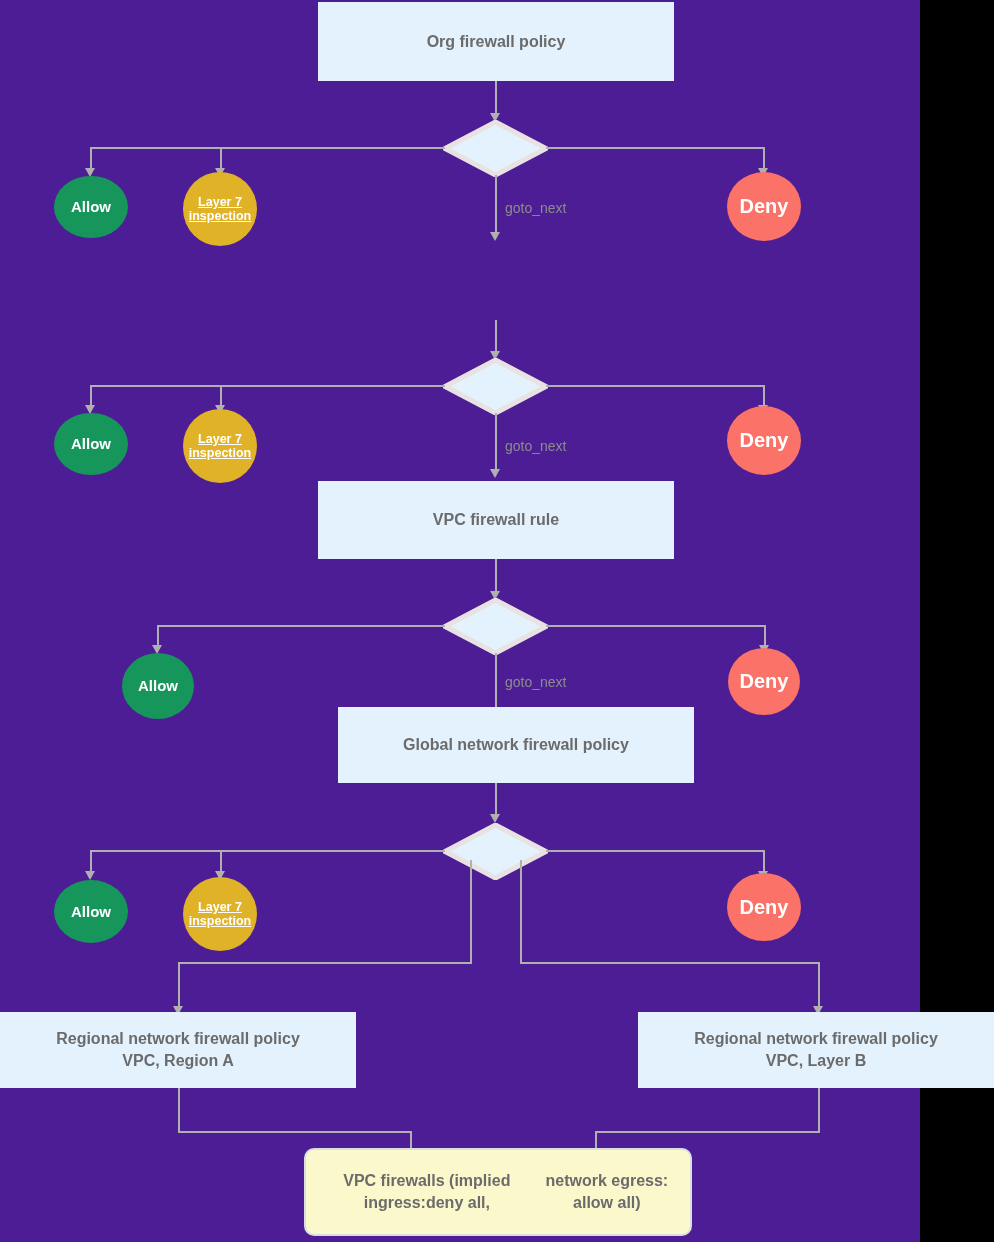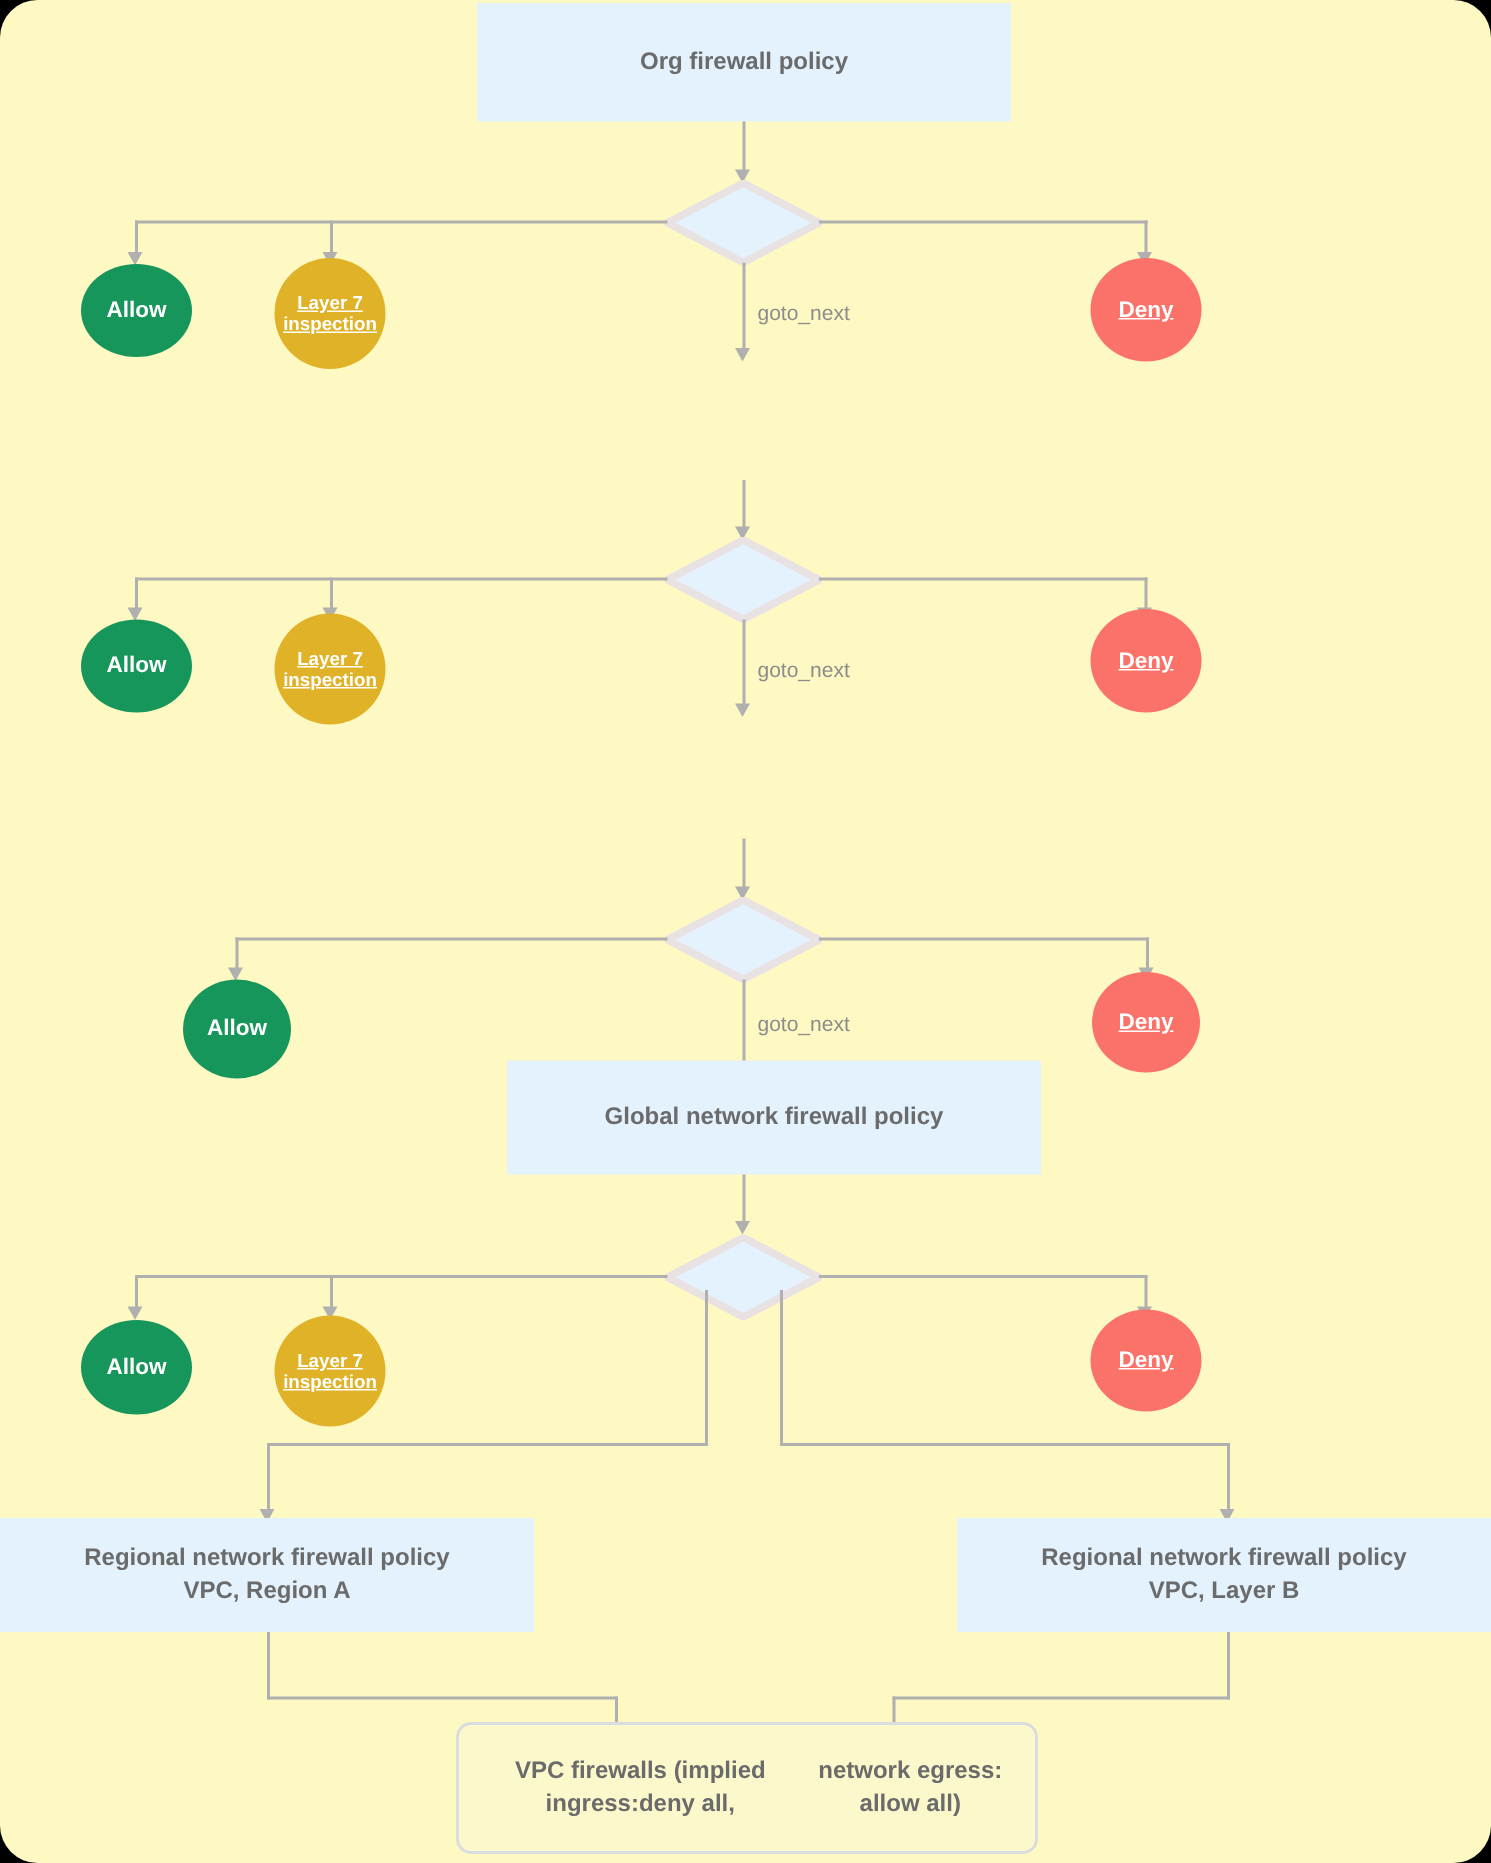--- a/index.html
+++ b/index.html
@@ -1,17 +1,17 @@
 <!DOCTYPE html>
 <html><head>
 <meta charset="utf-8">
 <style>
   html,body{margin:0;padding:0;background:#000;}
   body{width:994px;height:1242px;overflow:hidden;font-family:"Liberation Sans",sans-serif;}
-  #stage{position:relative;width:994px;height:1242px;background:#fef9c3;border-radius:25px;}
+  #stage{position:relative;width:920px;height:1242px;background:#4c1d95;}
 
   .proc{
     position:absolute;
     background:#e3f2fd;
     color:#6b6b6b;
     font-weight:bold;
     font-size:16px;
     display:flex;align-items:center;justify-content:center;
     text-align:center;
     line-height:1.35;
@@ -36,21 +36,21 @@
     position:absolute;
     border-radius:50%;
     color:#ffffff;
     font-weight:bold;
     display:flex;align-items:center;justify-content:center;
     text-align:center;
     line-height:1.15;
     box-sizing:border-box;
   }
   .c-allow{background:#17965c;font-size:15px;}
-  .c-deny{background:#fa7268;font-size:15px;text-decoration:underline;}
+  .c-deny{background:#fa7268;font-size:20px;}
   .c-l7{background:#e0b228;font-size:12.5px;padding:0 6px;text-decoration:underline;}
 
   .diamond{position:absolute;}
   .diamond svg{display:block;}
 
   .lbl{
     position:absolute;
     color:#8c8c8c;
     font-size:14px;
     white-space:nowrap;
@@ -135,20 +135,23 @@
     <span>inspection</span>
   </div>
   <div class="circle c-deny" style="left:727px;top:406px;width:74px;height:69px;">
     <span>Deny</span>
   </div>
 
   <div class="v" style="left:495px;top:413px;height:58px;"></div>
   <div class="arw" style="left:490px;top:469px;"></div>
   <div class="lbl" style="left:505px;top:438px;">goto_next</div>
 
+  <div class="proc" style="left:318px;top:481px;width:356px;height:78px;">
+    <span>VPC firewall rule</span>
+  </div>
 
   <div class="v" style="left:495px;top:559px;height:34px;"></div>
   <div class="arw" style="left:490px;top:591px;"></div>
 
   <div class="diamond" style="left:443px;top:598px;width:105px;height:57px;">
     <svg width="105" height="57" viewBox="0 0 105 57">
       <polygon points="52.5,2 103,28.5 52.5,55 2,28.5" fill="#e3f2fd" stroke="#e8e2e2" stroke-width="5"></polygon>
     </svg>
   </div>
 

